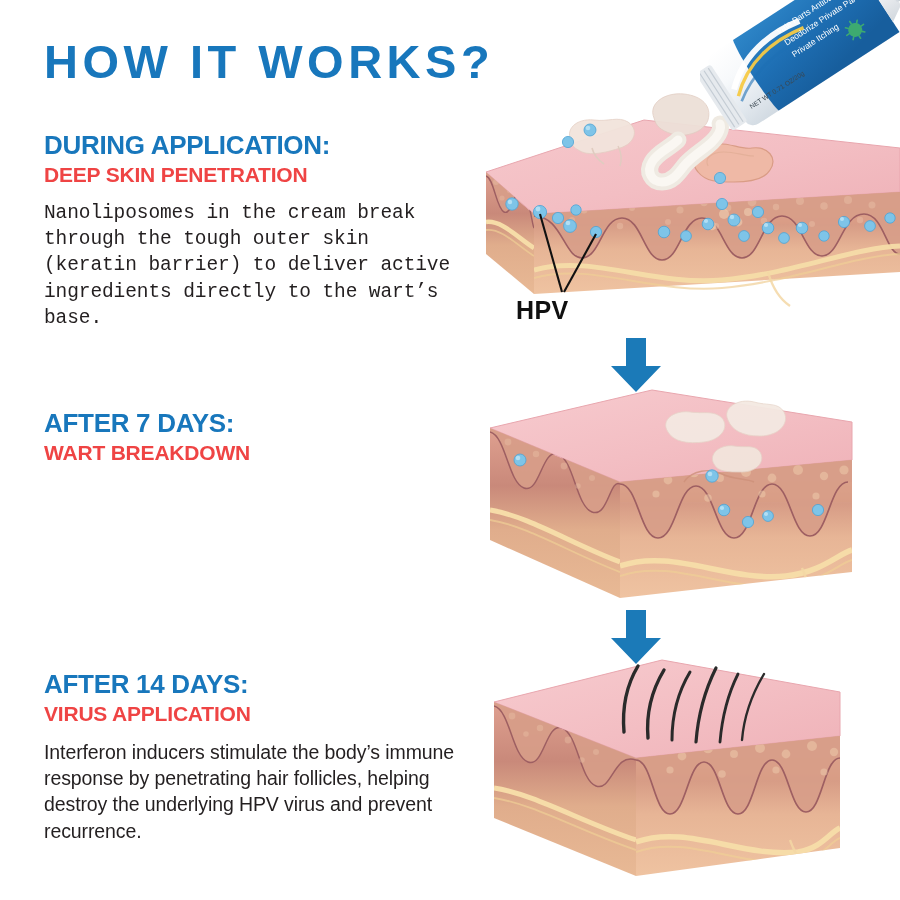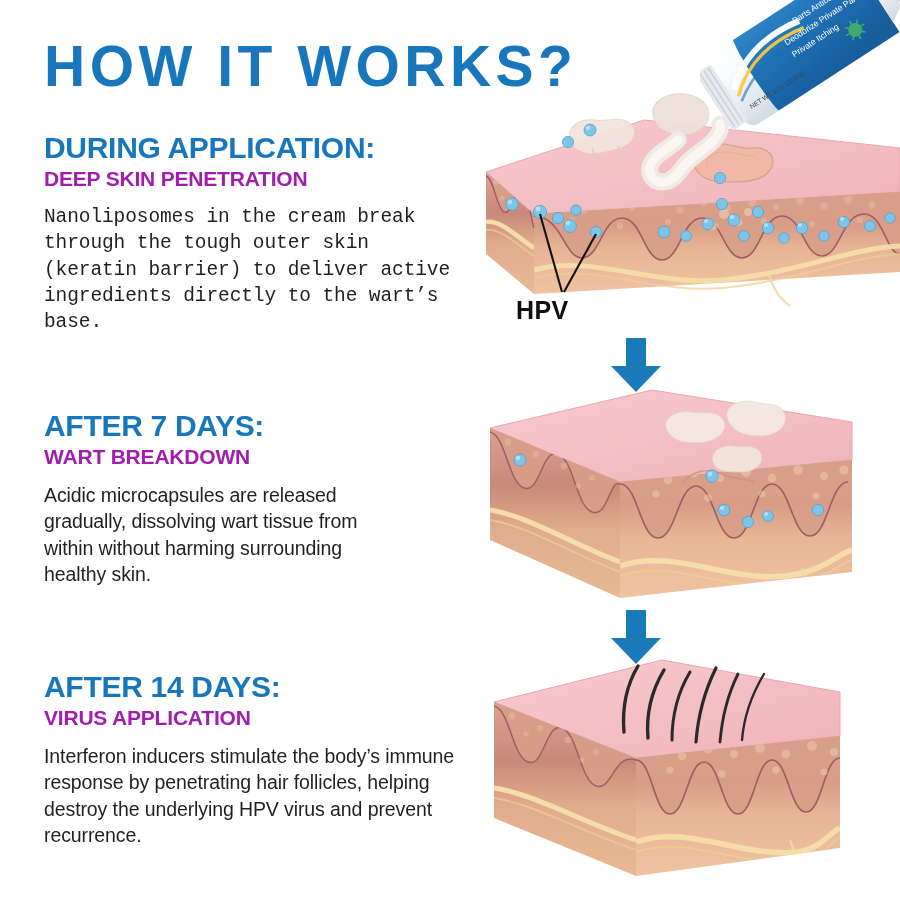--- a/index.html
+++ b/index.html
@@ -13,43 +13,43 @@
   #page {
     position: relative;
     width: 900px; height: 900px;
     background: #ffffff;
   }
 
   
   .main-title {
     position: absolute;
     left: 44px; top: 38px;
-    font-size: 57px;
+    font-size: 47px;
     font-weight: 700;
     letter-spacing: 4.5px;
     color: #1877BC;
     line-height: 1;
     white-space: nowrap;
   }
 
   
   .sect { position: absolute; left: 44px; width: 430px; }
   .sect-1 { top: 132px; }
   .sect-2 { top: 386px; margin-top: 24px; }
   .sect-3 { top: 652px; margin-top: 19px; }
 
   .sect-head {
-    font-size: 30px; font-weight: 700;
+    font-size: 26px; font-weight: 700;
     color: #1877BC; line-height: 1.04;
     letter-spacing: -0.3px;
     white-space: nowrap;
   }
   .sect-sub {
     font-size: 21px; font-weight: 700;
-    color: #a21caf; line-height: 1.15;
+    color: #ef4444; line-height: 1.15;
     letter-spacing: -0.2px;
     margin-top: 4px;
     white-space: nowrap;
   }
   .sect-body {
     margin-top: 13px;
     font-size: 19.5px;
     font-weight: 400;
     color: #231F20;
     line-height: 1.34;
@@ -100,21 +100,20 @@
 
   <div class="sect sect-1">
     <div class="sect-head">DURING APPLICATION:</div>
     <div class="sect-sub">DEEP SKIN PENETRATION</div>
     <p class="sect-body">Nanoliposomes in the cream break through the tough outer skin (keratin barrier) to deliver active ingredients directly to the wart’s base.</p>
   </div>
 
   <div class="sect sect-2">
     <div class="sect-head">AFTER 7 DAYS:</div>
     <div class="sect-sub">WART BREAKDOWN</div>
-    <p class="sect-body">Acidic microcapsules are released gradually, dissolving wart tissue from within without harming surrounding healthy skin.</p>
   </div>
 
   <div class="sect sect-3">
     <div class="sect-head">AFTER 14 DAYS:</div>
     <div class="sect-sub">VIRUS APPLICATION</div>
     <p class="sect-body">Interferon inducers stimulate the body’s immune response by penetrating hair follicles, helping destroy the underlying HPV virus and prevent recurrence.</p>
   </div>
 
   <div class="illus illus-1">
     <svg viewBox="0 0 428 250" xmlns="http://www.w3.org/2000/svg">

